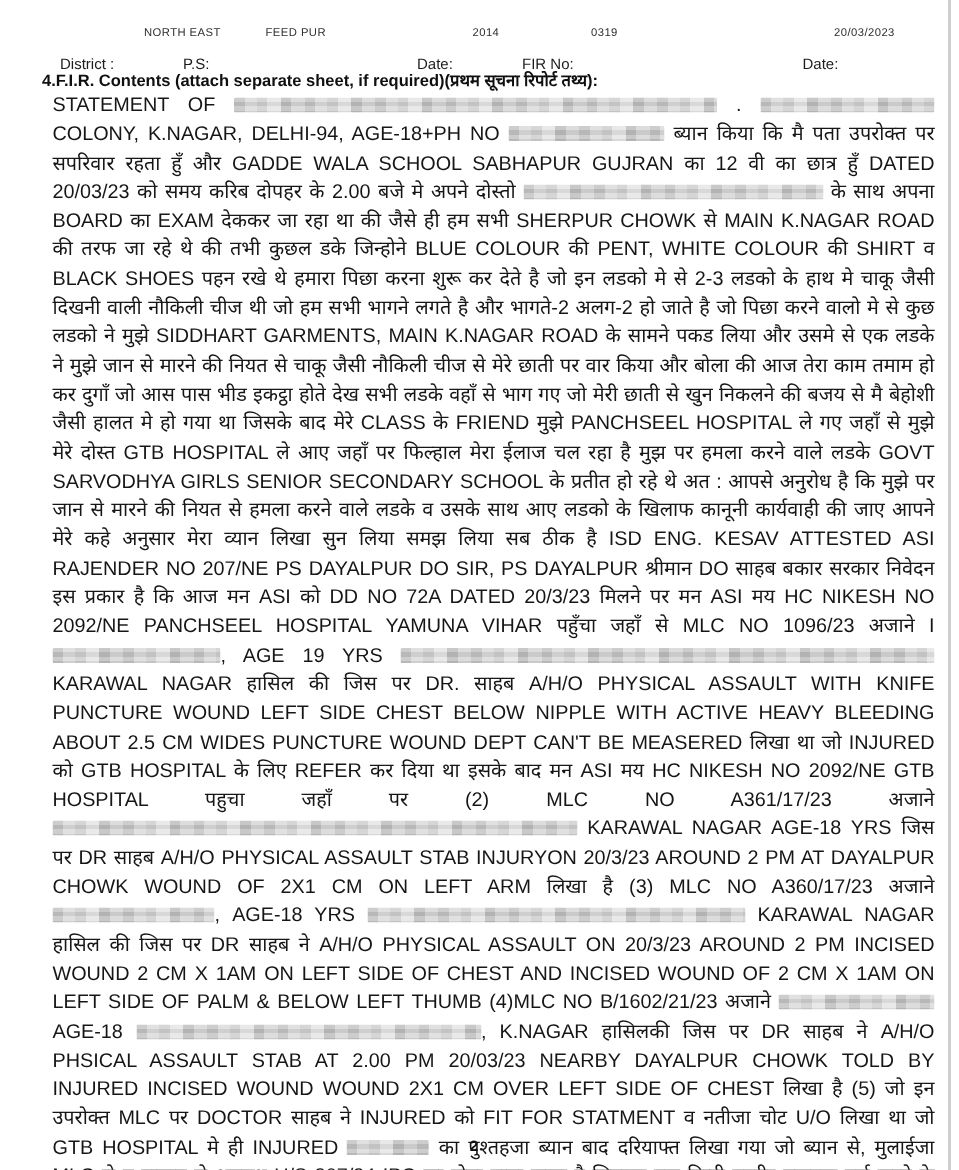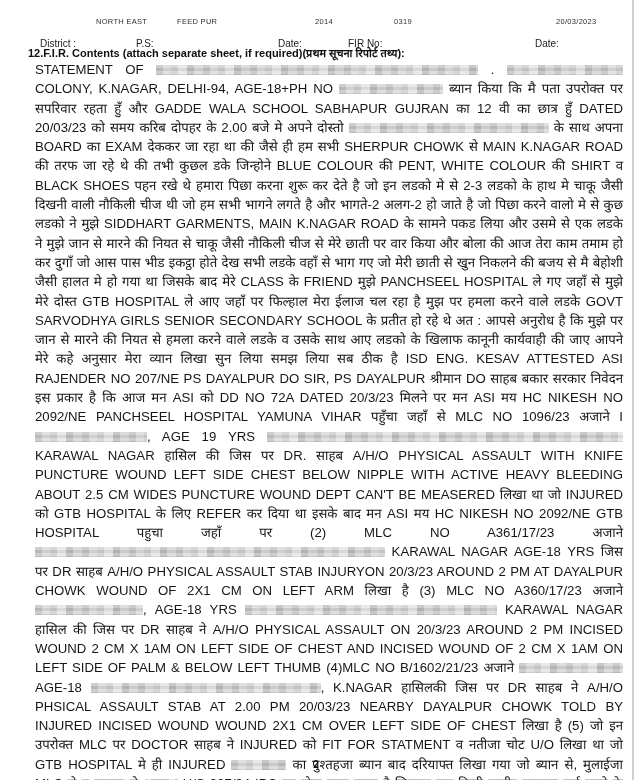--- a/index.html
+++ b/index.html
@@ -26,32 +26,32 @@
   .page-edge{position:absolute;left:632px;top:0;width:2px;height:780px;background:#cfcfcf;}
   .page-num{position:absolute;left:0;top:759px;width:632px;text-align:center;font-size:10px;font-weight:bold;color:#111;}
 </style>
 </head>
 <body>
 
 <div>
   <span class="hdr-label" style="left:40px">District :</span>
   <span class="hdr-value" style="left:96px">NORTH EAST</span>
 
-  <span class="hdr-label" style="left:136px">P.S:</span>
+  <span class="hdr-label" style="left:122px">P.S:</span>
   <span class="hdr-value" style="left:177px">FEED PUR</span>
 
   <span class="hdr-label" style="left:278px">Date:</span>
   <span class="hdr-value" style="left:315px">2014</span>
 
   <span class="hdr-label" style="left:348px">FIR No:</span>
   <span class="hdr-value" style="left:394px">0319</span>
 
   <span class="hdr-label" style="left:535px">Date:</span>
   <span class="hdr-value" style="left:556px">20/03/2023</span>
 </div>
 
-<div class="section-title">12.F.I.R. Contents (attach separate sheet, if required)(प्रथम सूचना रिपोर्ट तथ्य):</div>
+<div class="section-title">4.F.I.R. Contents (attach separate sheet, if required)(प्रथम सूचना रिपोर्ट तथ्य):</div>
 
 <div class="fir-body">STATEMENT OF <span class="redact" style="width: 322px;"></span> . <span class="redact" style="width: 116px;"></span> COLONY, K.NAGAR, DELHI-94, AGE-18+PH NO <span class="redact" style="width: 104px;"></span> ब्यान किया कि मै पता उपरोक्त पर सपरिवार रहता हुँ और GADDE WALA SCHOOL SABHAPUR GUJRAN का 12 वी का छात्र हुँ DATED 20/03/23 को समय करिब दोपहर के 2.00 बजे मे अपने दोस्तो <span class="redact" style="width: 200px;"></span> के साथ अपना BOARD का EXAM देककर जा रहा था की जैसे ही हम सभी SHERPUR CHOWK से MAIN K.NAGAR ROAD की तरफ जा रहे थे की तभी कुछल डके जिन्होने BLUE COLOUR की PENT, WHITE COLOUR की SHIRT व BLACK SHOES पहन रखे थे हमारा पिछा करना शुरू कर देते है जो इन लडको मे से 2-3 लडको के हाथ मे चाकू जैसी दिखनी वाली नौकिली चीज थी जो हम सभी भागने लगते है और भागते-2 अलग-2 हो जाते है जो पिछा करने वालो मे से कुछ लडको ने मुझे SIDDHART GARMENTS, MAIN K.NAGAR ROAD के सामने पकड लिया और उसमे से एक लडके ने मुझे जान से मारने की नियत से चाकू जैसी नौकिली चीज से मेरे छाती पर वार किया और बोला की आज तेरा काम तमाम हो कर दुगाँ जो आस पास भीड इकट्ठा होते देख सभी लडके वहाँ से भाग गए जो मेरी छाती से खुन निकलने की बजय से मै बेहोशी जैसी हालत मे हो गया था जिसके बाद मेरे CLASS के FRIEND मुझे PANCHSEEL HOSPITAL ले गए जहाँ से मुझे मेरे दोस्त GTB HOSPITAL ले आए जहाँ पर फिल्हाल मेरा ईलाज चल रहा है मुझ पर हमला करने वाले लडके GOVT SARVODHYA GIRLS SENIOR SECONDARY SCHOOL के प्रतीत हो रहे थे अत : आपसे अनुरोध है कि मुझे पर जान से मारने की नियत से हमला करने वाले लडके व उसके साथ आए लडको के खिलाफ कानूनी कार्यवाही की जाए आपने मेरे कहे अनुसार मेरा व्यान लिखा सुन लिया समझ लिया सब ठीक है ISD ENG. KESAV ATTESTED ASI RAJENDER NO 207/NE PS DAYALPUR DO SIR, PS DAYALPUR श्रीमान DO साहब बकार सरकार निवेदन इस प्रकार है कि आज मन ASI को DD NO 72A DATED 20/3/23 मिलने पर मन ASI मय HC NIKESH NO 2092/NE PANCHSEEL HOSPITAL YAMUNA VIHAR पहुँचा जहाँ से MLC NO 1096/23 अजाने I<span class="redact" style="width: 112px;"></span>, AGE 19 YRS <span class="redact" style="width: 356px;"></span> KARAWAL NAGAR हासिल की जिस पर DR. साहब A/H/O PHYSICAL ASSAULT WITH KNIFE PUNCTURE WOUND LEFT SIDE CHEST BELOW NIPPLE WITH ACTIVE HEAVY BLEEDING ABOUT 2.5 CM WIDES PUNCTURE WOUND DEPT CAN'T BE MEASERED लिखा था जो INJURED को GTB HOSPITAL के लिए REFER कर दिया था इसके बाद मन ASI मय HC NIKESH NO 2092/NE GTB HOSPITAL पहुचा जहाँ पर (2) MLC NO A361/17/23 अजाने <span class="redact" style="width: 350px;"></span> KARAWAL NAGAR AGE-18 YRS जिस पर DR साहब A/H/O PHYSICAL ASSAULT STAB INJURYON 20/3/23 AROUND 2 PM AT DAYALPUR CHOWK WOUND OF 2X1 CM ON LEFT ARM लिखा है (3) MLC NO A360/17/23 अजाने <span class="redact" style="width: 108px;"></span>, AGE-18 YRS <span class="redact" style="width: 252px;"></span> KARAWAL NAGAR हासिल की जिस पर DR साहब ने A/H/O PHYSICAL ASSAULT ON 20/3/23 AROUND 2 PM INCISED WOUND 2 CM X 1AM ON LEFT SIDE OF CHEST AND INCISED WOUND OF 2 CM X 1AM ON LEFT SIDE OF PALM &amp; BELOW LEFT THUMB (4)MLC NO B/1602/21/23 अजाने <span class="redact" style="width: 104px;"></span> AGE-18 <span class="redact" style="width: 230px;"></span>, K.NAGAR हासिलकी जिस पर DR साहब ने A/H/O PHSICAL ASSAULT STAB AT 2.00 PM 20/03/23 NEARBY DAYALPUR CHOWK TOLD BY INJURED INCISED WOUND WOUND 2X1 CM OVER LEFT SIDE OF CHEST लिखा है (5) जो इन उपरोक्त MLC पर DOCTOR साहब ने INJURED को FIT FOR STATMENT व नतीजा चोट U/O लिखा था जो GTB HOSPITAL मे ही INJURED <span class="redact" style="width: 55px;"></span> का पुश्तहजा ब्यान बाद दरियाफ्त लिखा गया जो ब्यान से, मुलाईजा MLC से व हालात से अपराध U/S 307/34 IPC का होना पाया जाता है लिहाजा एक हिन्दी तहरीर मुकदमा दर्ज करने के लिए HC NIKESH 2092/NE के द्वारा थाने भिजवाई जा रही है मुकदमा दर्ज करके मुकदमा न. से अवगत कराया जाए मन ASI HOSPITAL मे तफ्तीश मे व्यस्त हुँ । DATE &amp; TIME OF INCIDENT – 20/03/23 AT AROUND 2 PM PLACE OF INCIDENT – OPPOSITE SIDDHART GARMENTS MAIN KARAWAL NAGAR ROAD DATE &amp; TIME OF SENDING – 20/03/23 AT OVER TEHARIR ATTESTED BY ASI RAJENDAR NO. 207/NE P.S DAYALPUR 20.03.23 एक हिन्दी लिखित लेख ASI RAJENDRA KUMAR ने बदस्त HC NIKESH NO. 2092/NE द्वारा मन ASI/DO को बराये कायमी मुकदमा मौसुल हुयी । लेख मिलने पर मन ASI/DO ने मुकदमा न० 262/23 U/S 307/34 IPC का CCTNS OPERATOR W/HC SNEHLATA NO. 1638/NE द्वारा COMPUTER मे FEED कराकर असल तहरीर मय FIR की COMPUTERIZED COPY बदस्त HC NIKESH NO. 2092/NE द्वारा नज्द IO ASI RAJENDRA KUMAR Mभिजवायी जा रही है, जो मौका पर मशरूफ बातफ्तीश है। दीगर नकुलात बजरिये डाक अफसरान वाला की खिदमत मे अरसाल होगे। ASI/DO</div>
 
 <div class="page-edge"></div>
 
 <div class="page-num">2</div>
 
 </body></html>

